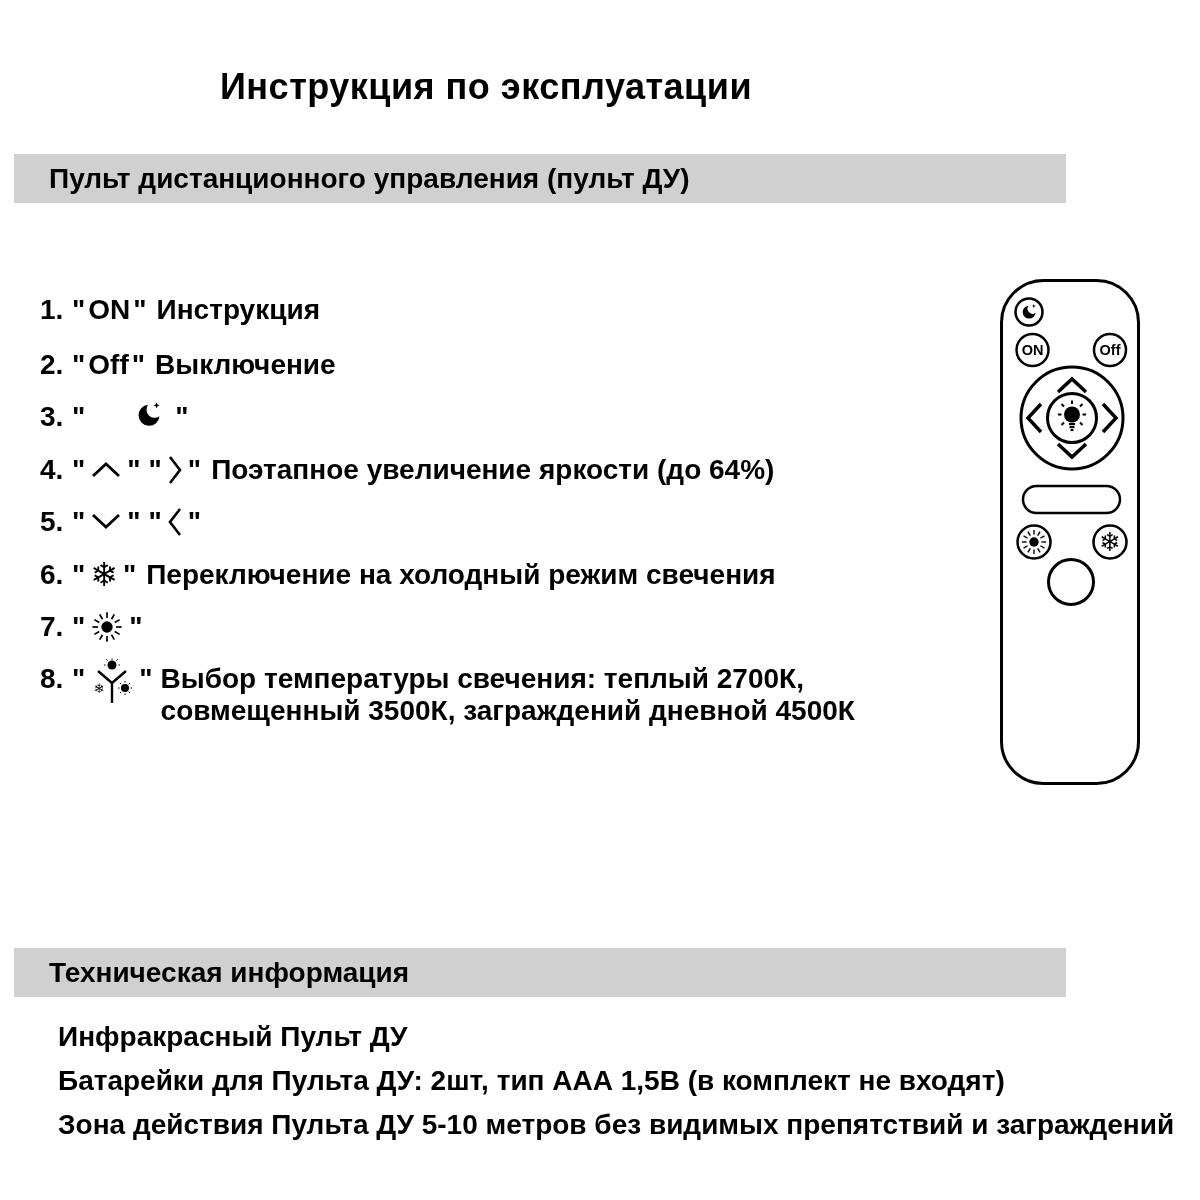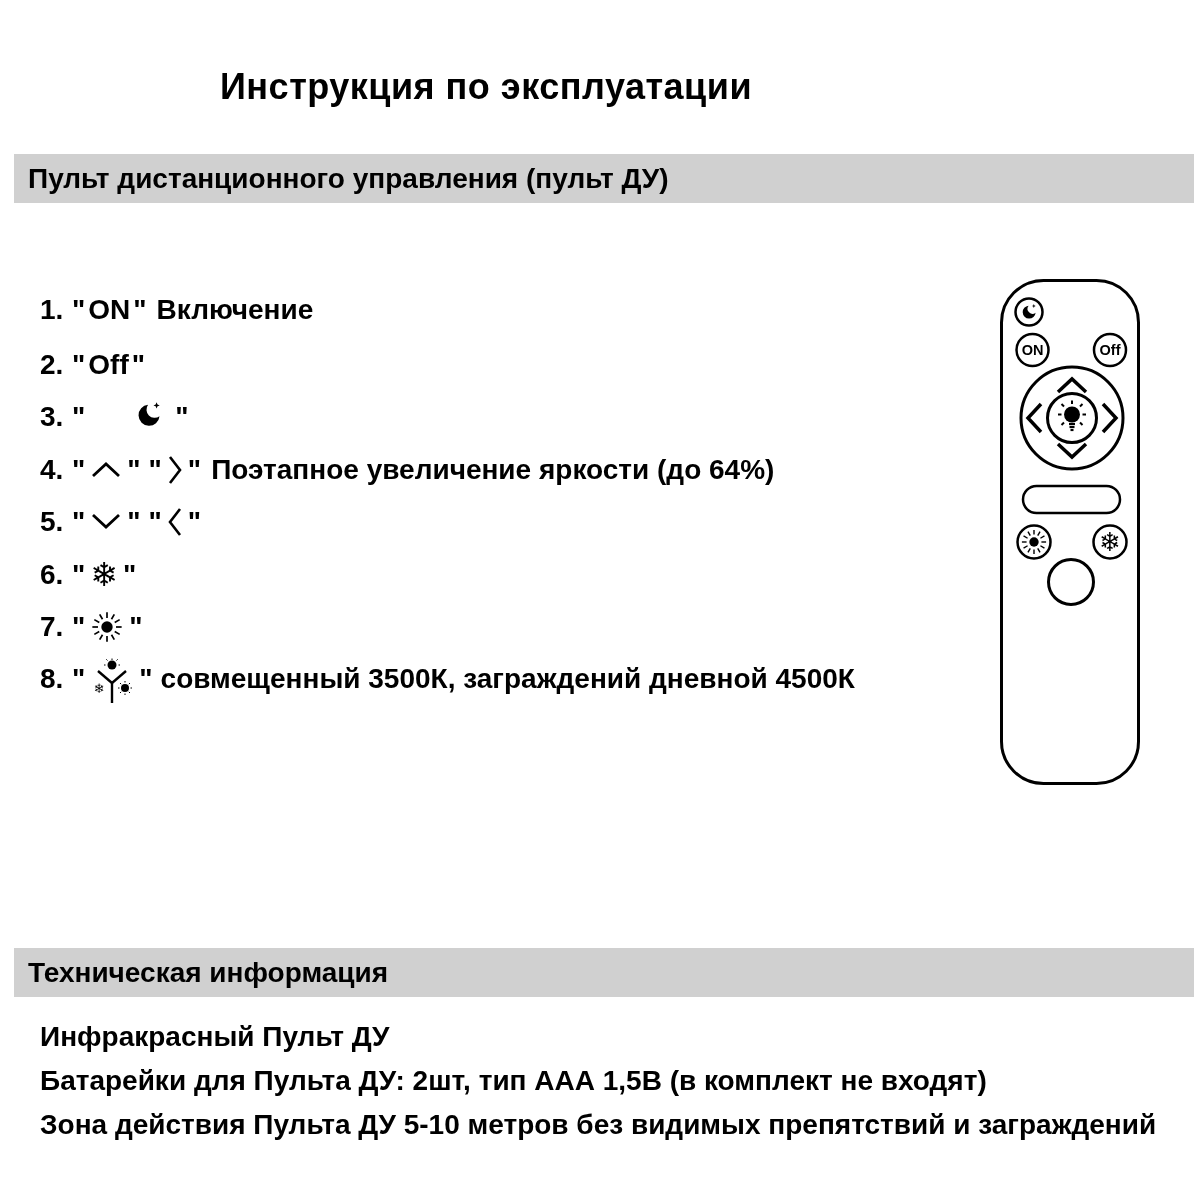--- a/index.html
+++ b/index.html
@@ -1,41 +1,41 @@
 <!DOCTYPE html>
 <html style="--bar-bg: #d0d0d0; --ink: #000000; --bg: #ffffff;"><head>
 <meta charset="utf-8">
 <style>
   *{margin:0;padding:0;box-sizing:border-box}
   html,body{background:#fff}
   body{width:1200px;height:1200px;position:relative;overflow:hidden;
        font-family:"Liberation Sans",sans-serif;color:var(--ink,#000)}
   .title{position:absolute;top:66px;left:0;width:972px;text-align:center;
          font-size:36px;font-weight:bold;letter-spacing:.5px}
-  .bar{position:absolute;left:14px;width:1180px;height:49px;background:var(--bar-bg,#d0d0d0);
-       display:flex;align-items:center;padding-left:14px;font-size:28px;font-weight:bold}
+  .bar{position:absolute;left:14px;width:1052px;height:49px;background:var(--bar-bg,#d0d0d0);
+       display:flex;align-items:center;padding-left:35px;font-size:28px;font-weight:bold}
   #bar-remote{top:154px}
   #bar-tech{top:948px}
   .item{position:absolute;left:40px;display:flex;align-items:center;height:33px;
         font-size:28px;font-weight:bold;white-space:nowrap}
   .num{width:32px;flex:none}
   .q{flex:none}
   .btn-word{margin:0 3px}
   .ic{flex:none;margin:0 5px;display:block}
   .ic-moon{margin-left:50px;margin-right:12px}
   .gap{width:8px;flex:none}
   .lbl{margin-left:10px}
   .snow-glyph{font-family:"DejaVu Sans",sans-serif;font-weight:bold;font-size:33px;line-height:33px;margin:0 5px}
   #i1{top:293px}#i2{top:348px}#i3{top:400px}#i4{top:453px}
   #i5{top:505px}#i6{top:558px}#i7{top:610px}
   #i8{top:663px;height:auto;align-items:flex-start}
   #i8 .num,#i8 .q{line-height:32px}
   #i8 .ic-temp{margin-top:-6px}
   #i8 .lbl2{margin-left:8px;line-height:32px}
-  .tech-line{position:absolute;left:40px;font-size:28px;font-weight:bold;white-space:nowrap}
+  .tech-line{position:absolute;left:58px;font-size:28px;font-weight:bold;white-space:nowrap}
   #t1{top:1021px}#t2{top:1065px}#t3{top:1109px}
   .remote{position:absolute;left:1000px;top:279px;width:140px;height:506px}
   svg{display:block}
 </style>
 </head>
 <body>
 
 <svg style="position:absolute;width:0;height:0" aria-hidden="true">
   <defs>
     <g id="g-moon">
@@ -91,28 +91,29 @@
 
 <div class="bar" id="bar-remote">
   <span>Пульт дистанционного управления (пульт ДУ)</span>
 </div>
 
 <div class="item" id="i1">
   <span class="num">1.</span>
   <span class="q">"</span>
   <span class="btn-word">ON</span>
   <span class="q">"</span>
-  <span class="lbl">Включение</span>
+  <span class="lbl">Инструкция</span>
 </div>
 
 <div class="item" id="i2">
   <span class="num">2.</span>
   <span class="q">"</span>
   <span class="btn-word">Off</span>
   <span class="q">"</span>
+  <span class="lbl">Выключение</span>
 </div>
 
 <div class="item" id="i3">
   <span class="num">3.</span>
   <span class="q">"</span>
   <svg class="ic ic-moon" width="28" height="31" viewBox="0 0 24 26">
       <use href="#g-moon"></use>
     </svg>
   <span class="q">"</span>
 </div>
@@ -146,39 +147,41 @@
     <polyline points="12,2 2,15 12,28" fill="none" stroke="#000" stroke-width="2.6"></polyline>
     </svg>
   <span class="q">"</span>
 </div>
 
 <div class="item" id="i6">
   <span class="num">6.</span>
   <span class="q">"</span>
   <span class="snow-glyph">❄</span>
   <span class="q">"</span>
+  <span class="lbl">Переключение на холодный режим свечения</span>
 </div>
 
 <div class="item" id="i7">
   <span class="num">7.</span>
   <span class="q">"</span>
   <svg class="ic" width="34" height="34" viewBox="0 0 36 36">
       <use href="#g-sun"></use>
     </svg>
   <span class="q">"</span>
 </div>
 
 <div class="item" id="i8">
   <span class="num">8.</span>
   <span class="q">"</span>
   <svg class="ic ic-temp" width="44" height="48" viewBox="0 0 44 48">
       <use href="#g-temp"></use>
     </svg>
   <span class="q">"</span>
   <span class="lbl2">
+    <div>Выбор температуры свечения: теплый 2700К,</div>
     <div>совмещенный 3500К, заграждений дневной 4500К</div>
   </span>
 </div>
 
 <div class="remote">
   <svg width="140" height="506" viewBox="0 0 140 506">
     <rect x="1.5" y="1.5" width="137" height="503" rx="42" fill="#fff" stroke="#000" stroke-width="3"></rect>
     <g>
       <circle cx="29" cy="33" r="13.5" fill="none" stroke="#000" stroke-width="2.5"></circle>
       <g transform="translate(20.5,24.5) scale(0.72)">

